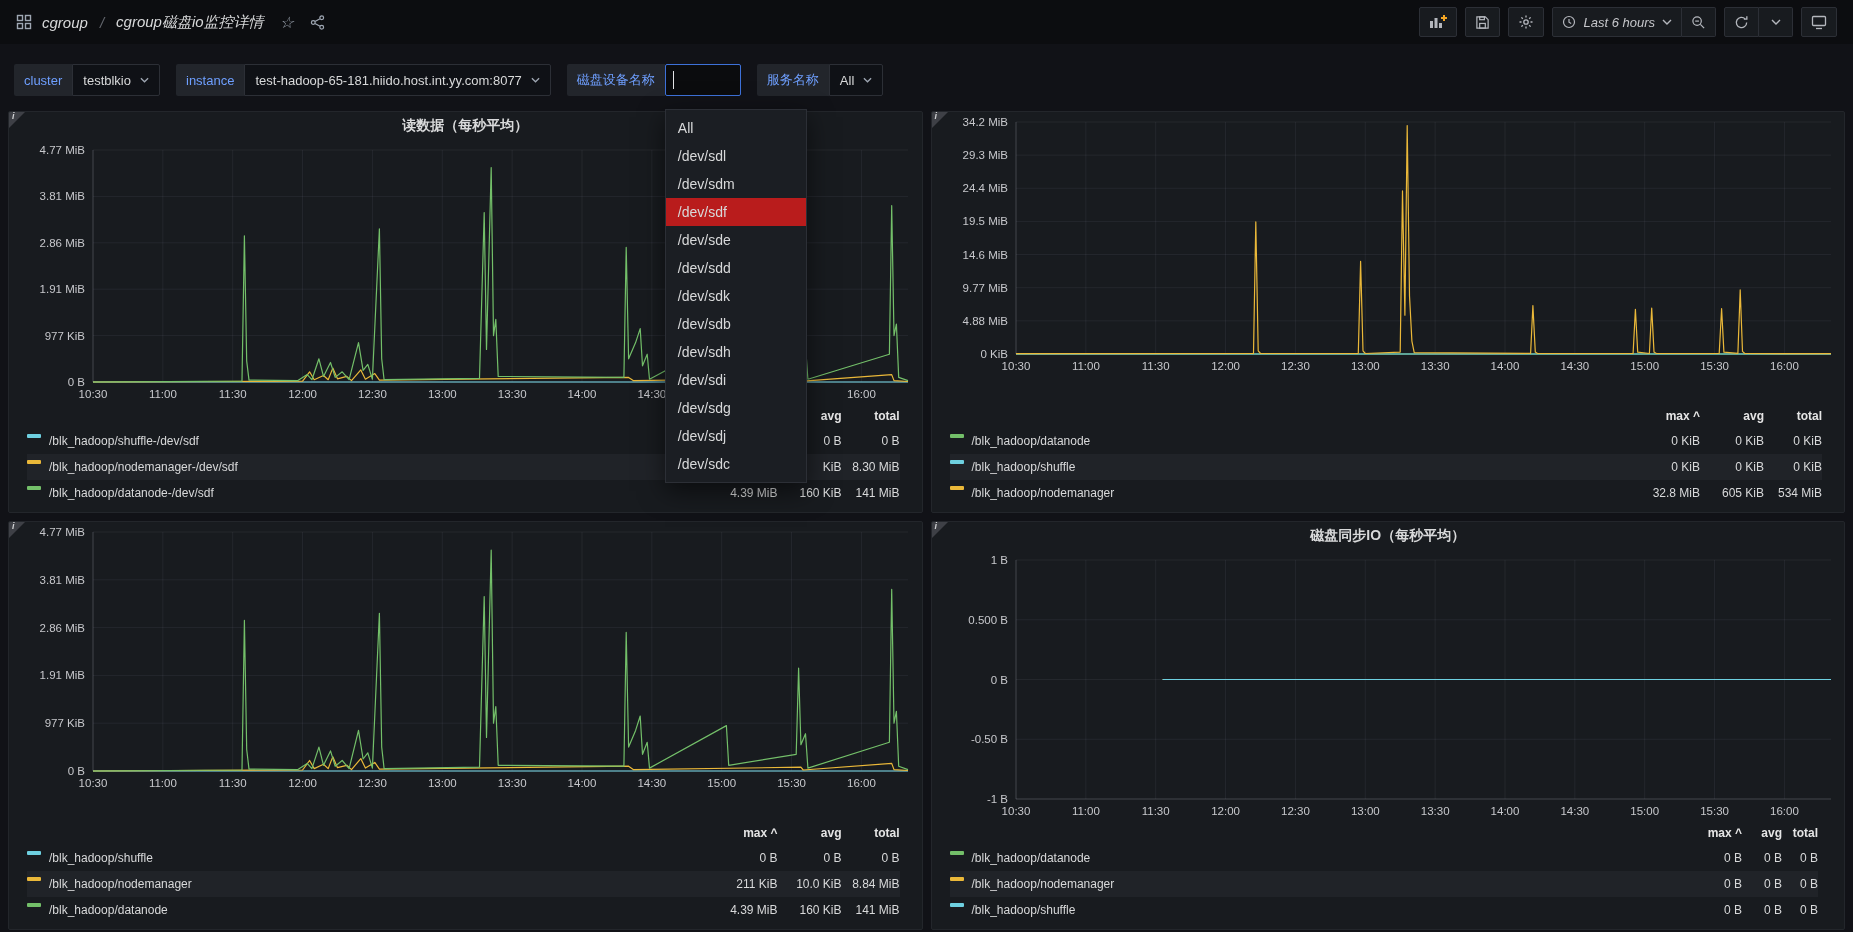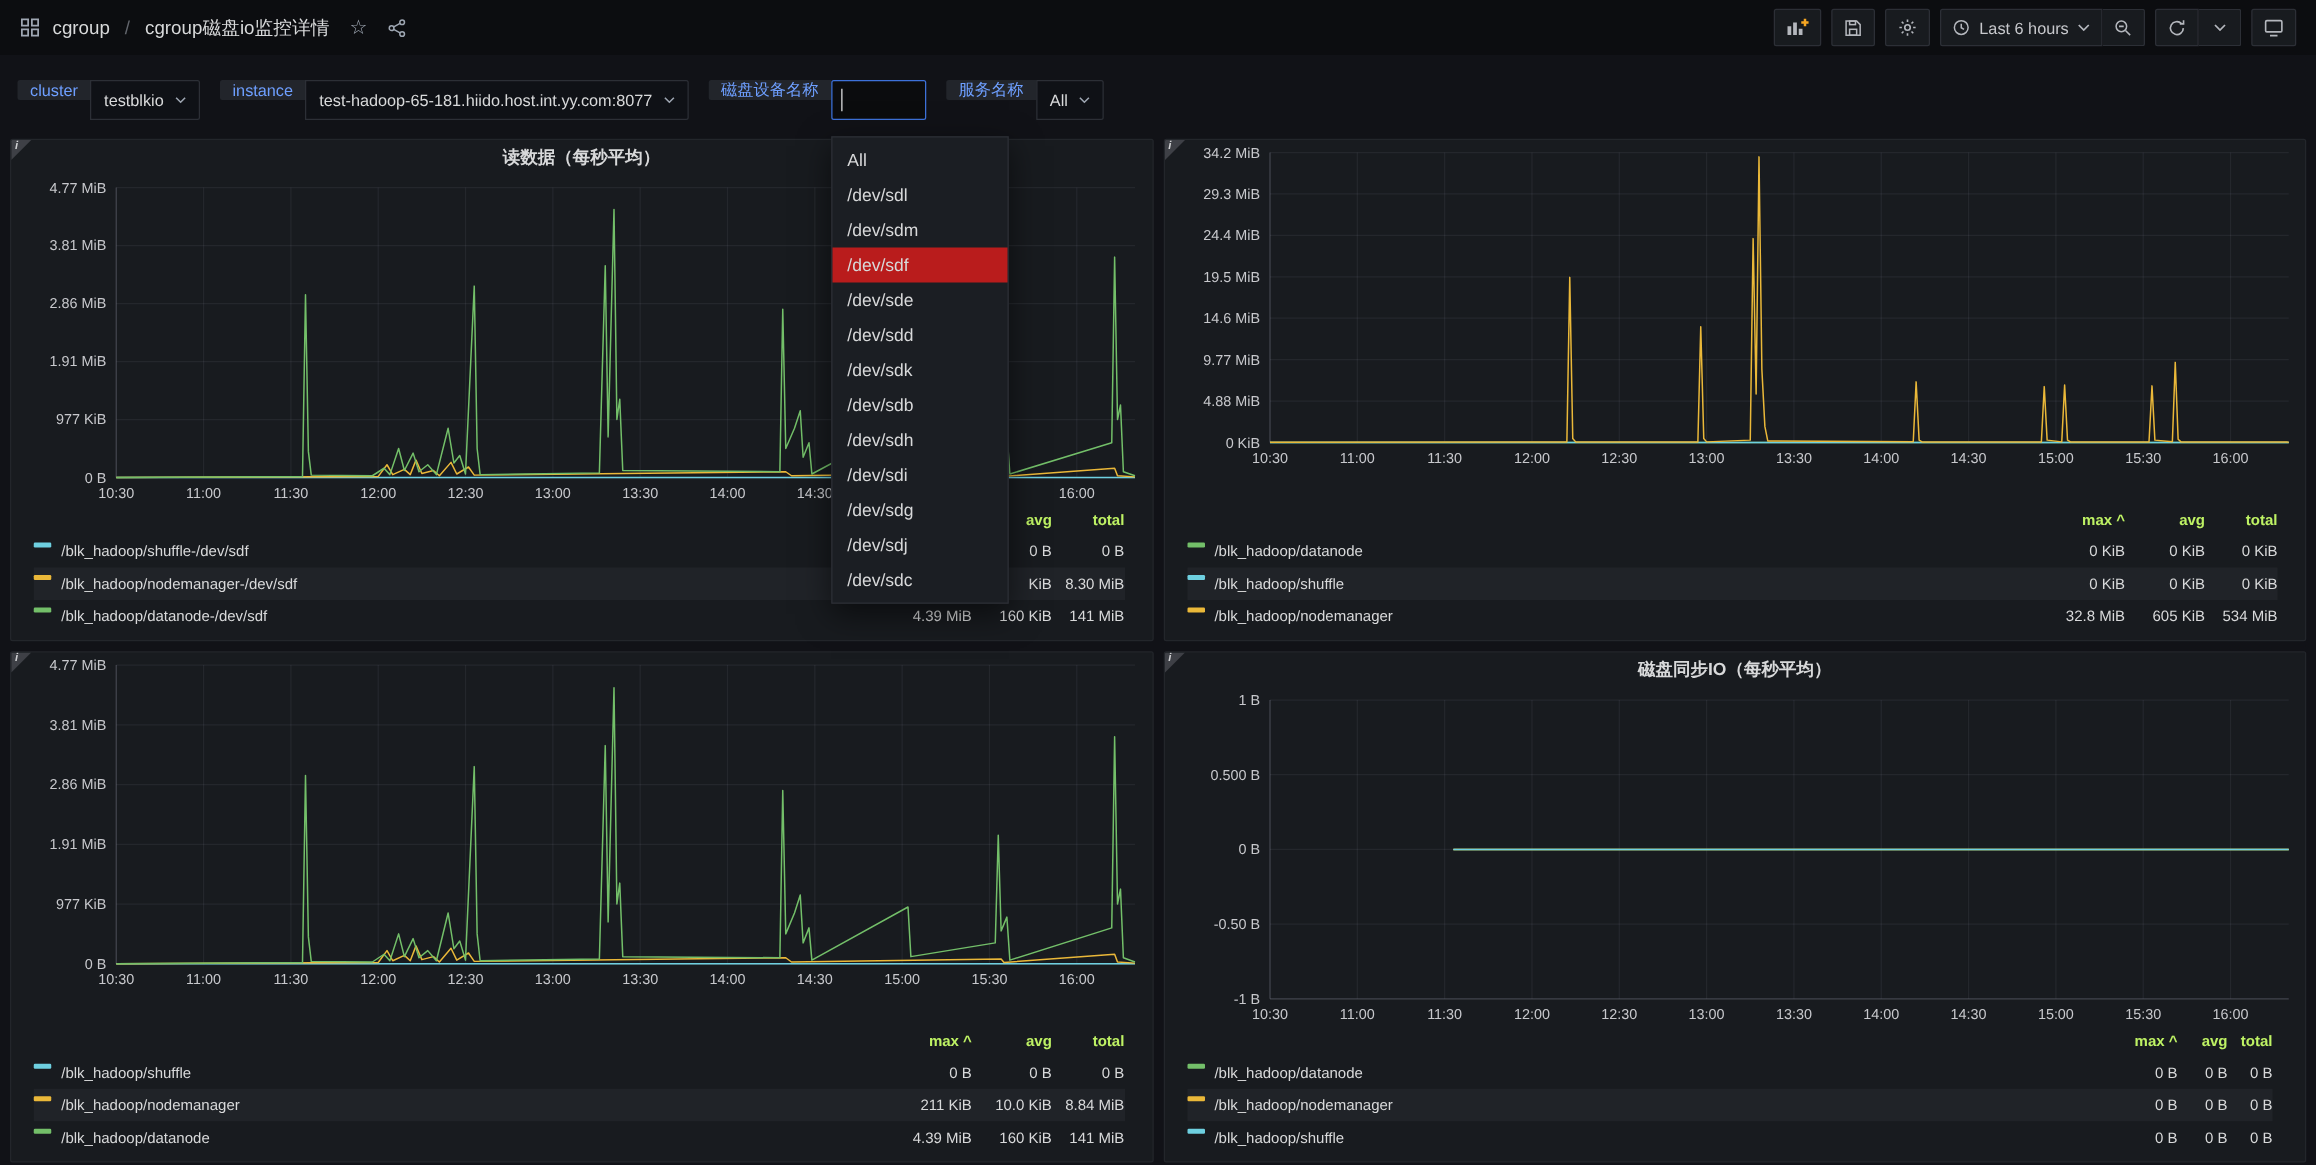--- a/index.html
+++ b/index.html
@@ -4,38 +4,38 @@
 <style>
   * { box-sizing: border-box; margin: 0; padding: 0; }
   html,body { width:1853px; height:932px; }
   body {
     background:#111217; color:#d8d9da;
     font-family:"Liberation Sans", sans-serif;
     overflow:hidden; position:relative;
   }
   
   .navbar { height:44px; background:#0c0d10; display:flex; align-items:center;
-            justify-content:space-between; padding:0 16px; }
+            justify-content:space-between; padding:0 16px;font-style:italic; }
   .nav-left { display:flex; align-items:center; gap:10px; font-size:15px; }
   .nav-left .sep { color:#63666d; margin:0 2px; }
   .icon { color:#9fa7b3; display:inline-flex; align-items:center; justify-content:center; }
   .nav-ic { margin-left:6px; cursor:pointer; font-size:16px; }
   .nav-right { display:flex; align-items:center; gap:8px;margin-left:22px; }
   .btn { height:30px; min-width:34px; display:flex; align-items:center; justify-content:center;
          gap:7px; background:#181b1f; border:1px solid #2c2f36; border-radius:2px;
          color:#c7c8cc; font-size:13px; padding:0 9px; cursor:pointer; }
   .btn-group { display:flex; }
   .btn-group .btn { border-radius:0; }
   .btn-group .btn:first-child { border-radius:2px 0 0 2px; }
   .btn-group .btn:last-child { border-radius:0 2px 2px 0; border-left-width:0; }
   
   .submenu { height:66px; display:flex; align-items:flex-end; gap:16px;
              padding:0 14px 14px; position:relative; z-index:10; }
   .var { display:flex; }
-  .var-label { height:16px; display:flex; align-items:center; padding:0 10px;
+  .var-label { height:32px; display:flex; align-items:center; padding:0 10px;
                background:#22252b; color:#6e9fff; font-size:13px; border-radius:2px 0 0 2px;
                white-space:nowrap; }
   .var-value { height:32px; display:flex; align-items:center; gap:9px; padding:0 10px;
                background:#0f1116; border:1px solid #2c2f36; color:#d8d9da; font-size:13px;
                border-radius:0 2px 2px 0; cursor:pointer; white-space:nowrap; }
   .var-input-wrap { position:relative; display:flex; }
   .var-input { width:76px; height:32px; background:#0b0c0e; border:1px solid #3d71d9;
                border-radius:2px; display:flex; align-items:center; padding:0 7px; cursor:text; }
   .text-cursor { width:1px; height:18px; background:#e3e4e6; }
   
@@ -54,21 +54,21 @@
   .corner { position:absolute; top:0; left:0; width:0; height:0;
             border-top:16px solid #3e4046; border-right:16px solid transparent; cursor:pointer; }
   .corner span { position:absolute; top:-17px; left:3px; font-size:9px; color:#cfd0d2;
                  font-style:italic; font-weight:bold; }
   .panel-title { height:28px; flex:0 0 28px; display:flex; align-items:center; justify-content:center;
                  font-size:14px; font-weight:700; color:#d8d9da; cursor:pointer; }
   svg.chart { flex:1 1 auto; width:100%; display:block; }
   
   .legend { flex:0 0 106px; padding:0 22px 6px 18px; font-size:12px; }
   .legend.tight { padding-right:26px; }
-  .lhead { display:flex; height:24px; align-items:center; color:#bef264; font-weight:bold; }
+  .lhead { display:flex; height:24px; align-items:center; color:#e5e5e5; font-weight:bold; }
   .lhead .spacer { flex:1; }
   .lrow { display:flex; height:26px; align-items:center; }
   .lrow.stripe { background:rgba(204,204,220,0.05); }
   .lname { display:flex; gap:8px; flex:1; color:#d8d9da; cursor:pointer; min-width:0; }
   .swatch { width:14px; height:4px; border-radius:1px; flex:0 0 14px; }
   .lval { width:92px; text-align:right; white-space:nowrap; }
   .lval.avg { width:64px; }
   .lval.total { width:58px; }
   .legend.tight .lval { width:44px; }
   .legend.tight .lval.avg { width:40px; }

